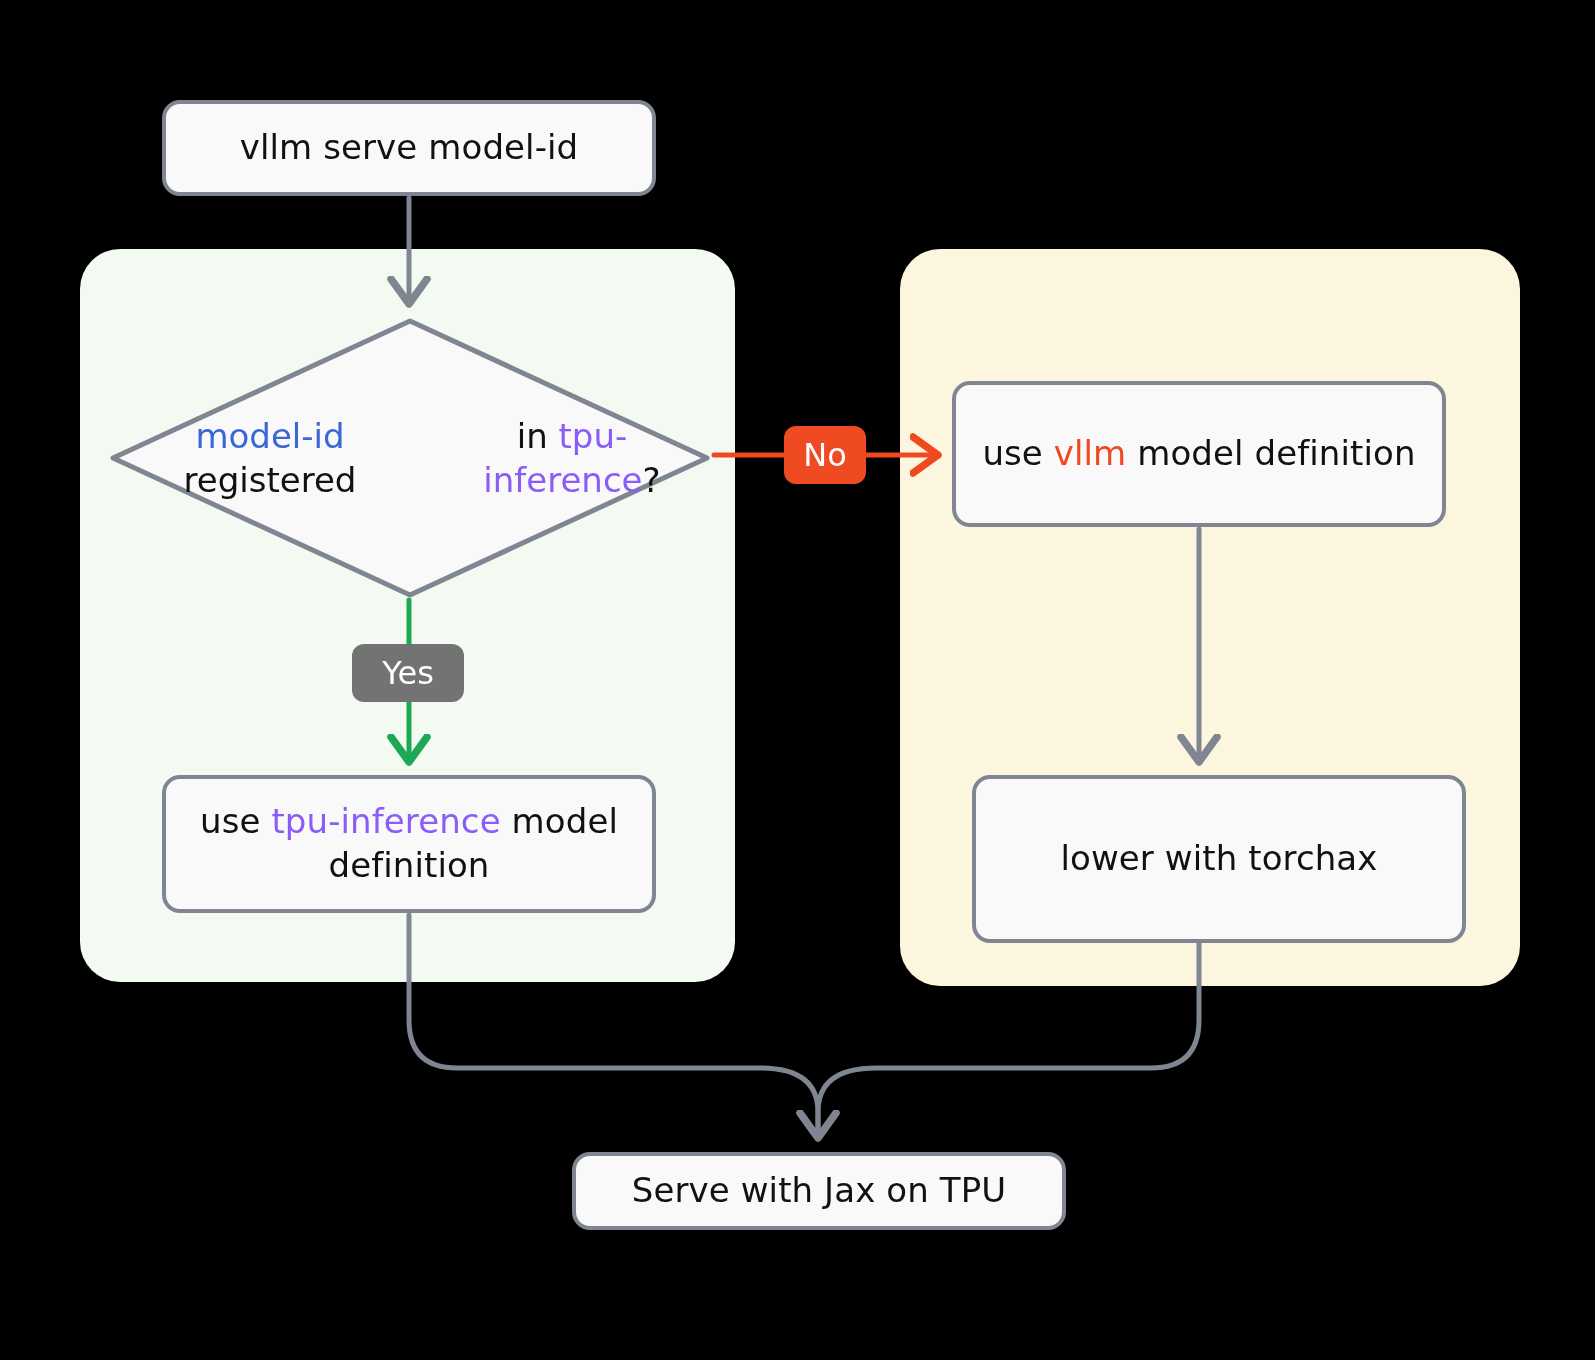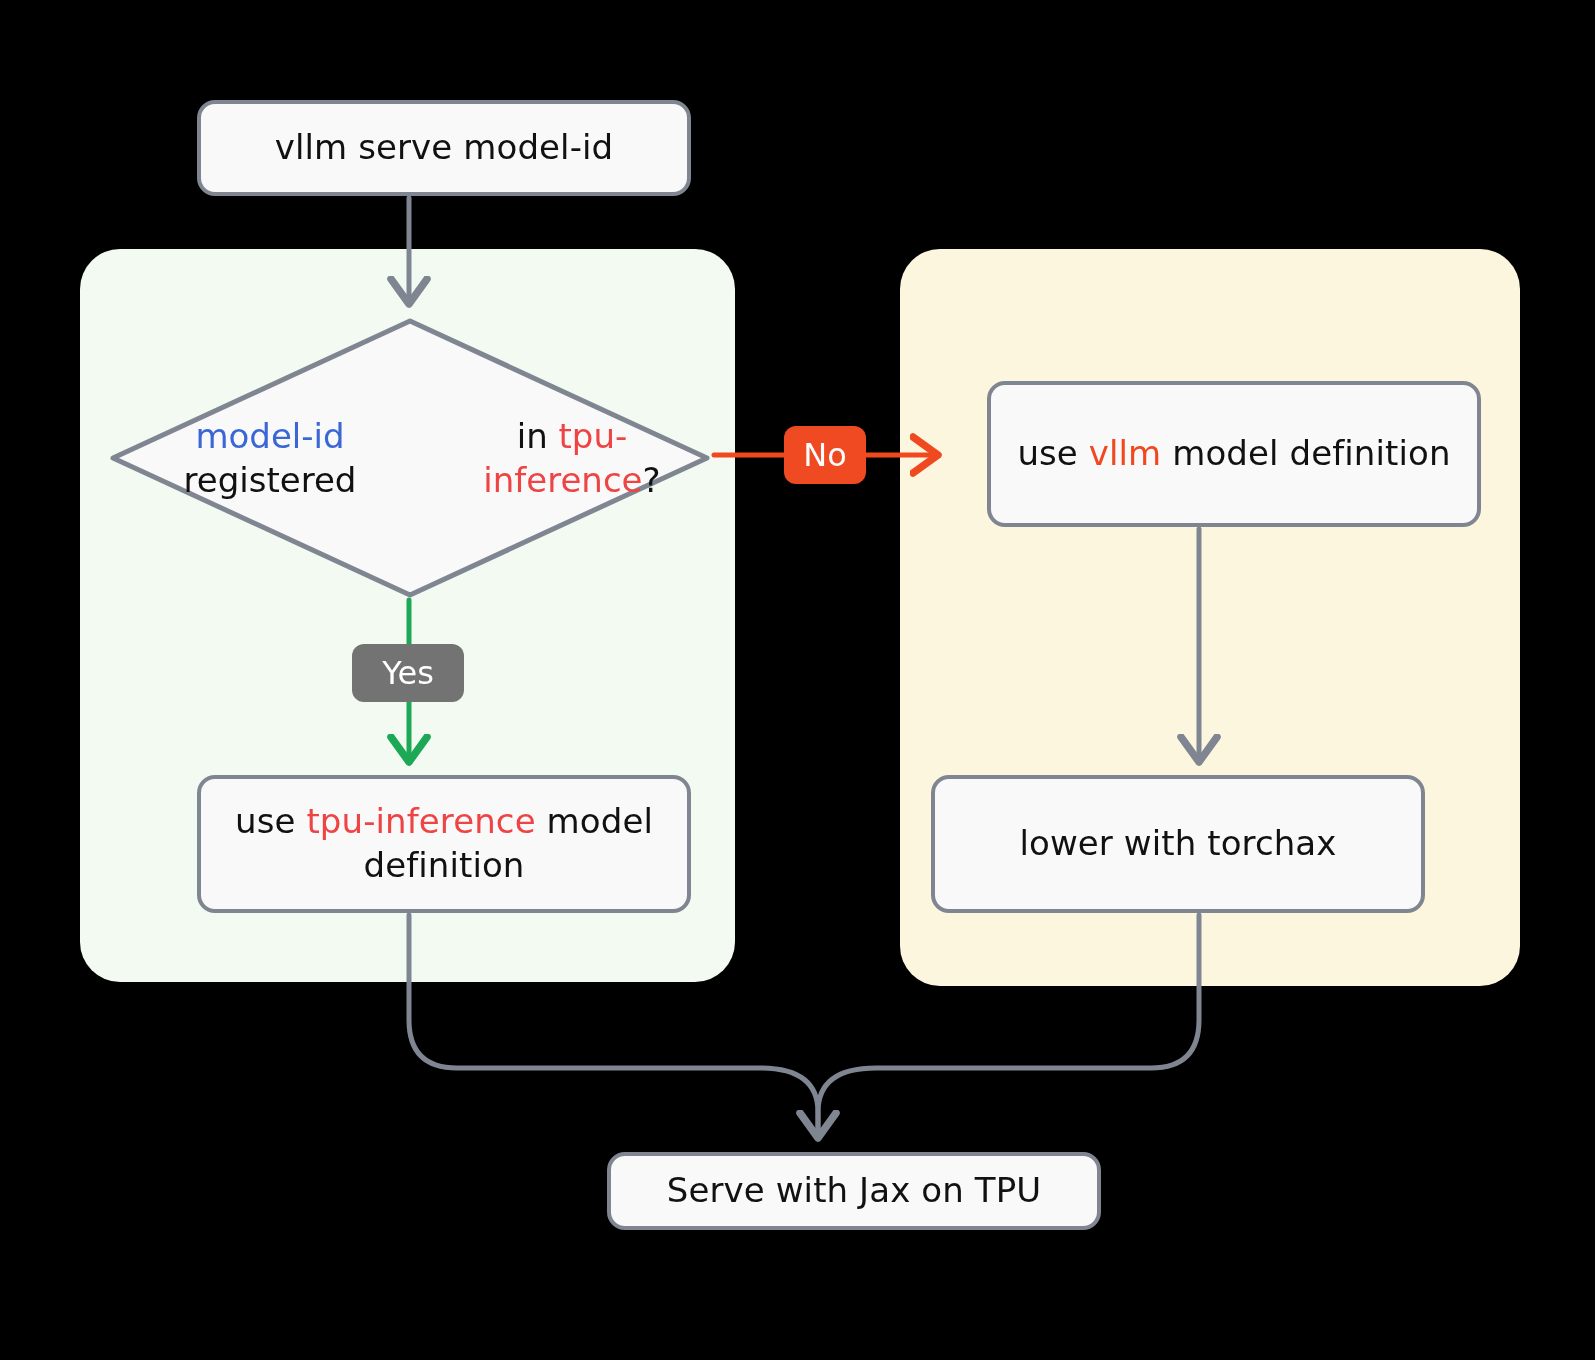--- a/index.html
+++ b/index.html
@@ -49,26 +49,25 @@
     border-radius: 18px;
     display: flex;
     align-items: center;
     justify-content: center;
     text-align: center;
     color: #111111;
     font-size: 34px;
     line-height: 1.28;
     letter-spacing: 0.1px;
     padding: 6px 16px;
-    margin-left: 35px;
   }
   #node-start  { left: 162px;  top: 100px; width: 494px; height: 96px;  }
   #node-tpu-def{ left: 162px;  top: 775px; width: 494px; height: 138px; justify-content: center; }
   #node-vllm-def{left: 952px;  top: 381px; width: 494px; height: 146px; }
-  #node-torchax{ left: 896px;  top: 775px; width: 494px; height: 138px; }
+  #node-torchax{ left: 972px;  top: 775px; width: 494px; height: 168px; }
   #node-serve  { left: 572px;  top: 1152px;width: 494px; height: 78px;  }
 
   
   #node-decision {
     position: absolute;
     left: 108px; top: 316px;
     width: 604px; height: 284px;
   }
   #node-decision svg { position: absolute; left: 0; top: 0; }
   #node-decision .dtext {
@@ -80,21 +79,21 @@
     align-items: center;
     justify-content: center;
     text-align: center;
     font-size: 34px;
     line-height: 1.30;
     color: #111111;
   }
 
   
   .tok-blue   { color: #3A66D6; }
-  .tok-green  { color: #ef4444; }
+  .tok-green  { color: #8b5cf6; }
   .tok-orange { color: #F0491F; }
 
   
   .edge-label {
     position: absolute;
     display: flex;
     align-items: center;
     justify-content: center;
     color: #FFFFFF;
     font-size: 32px;

